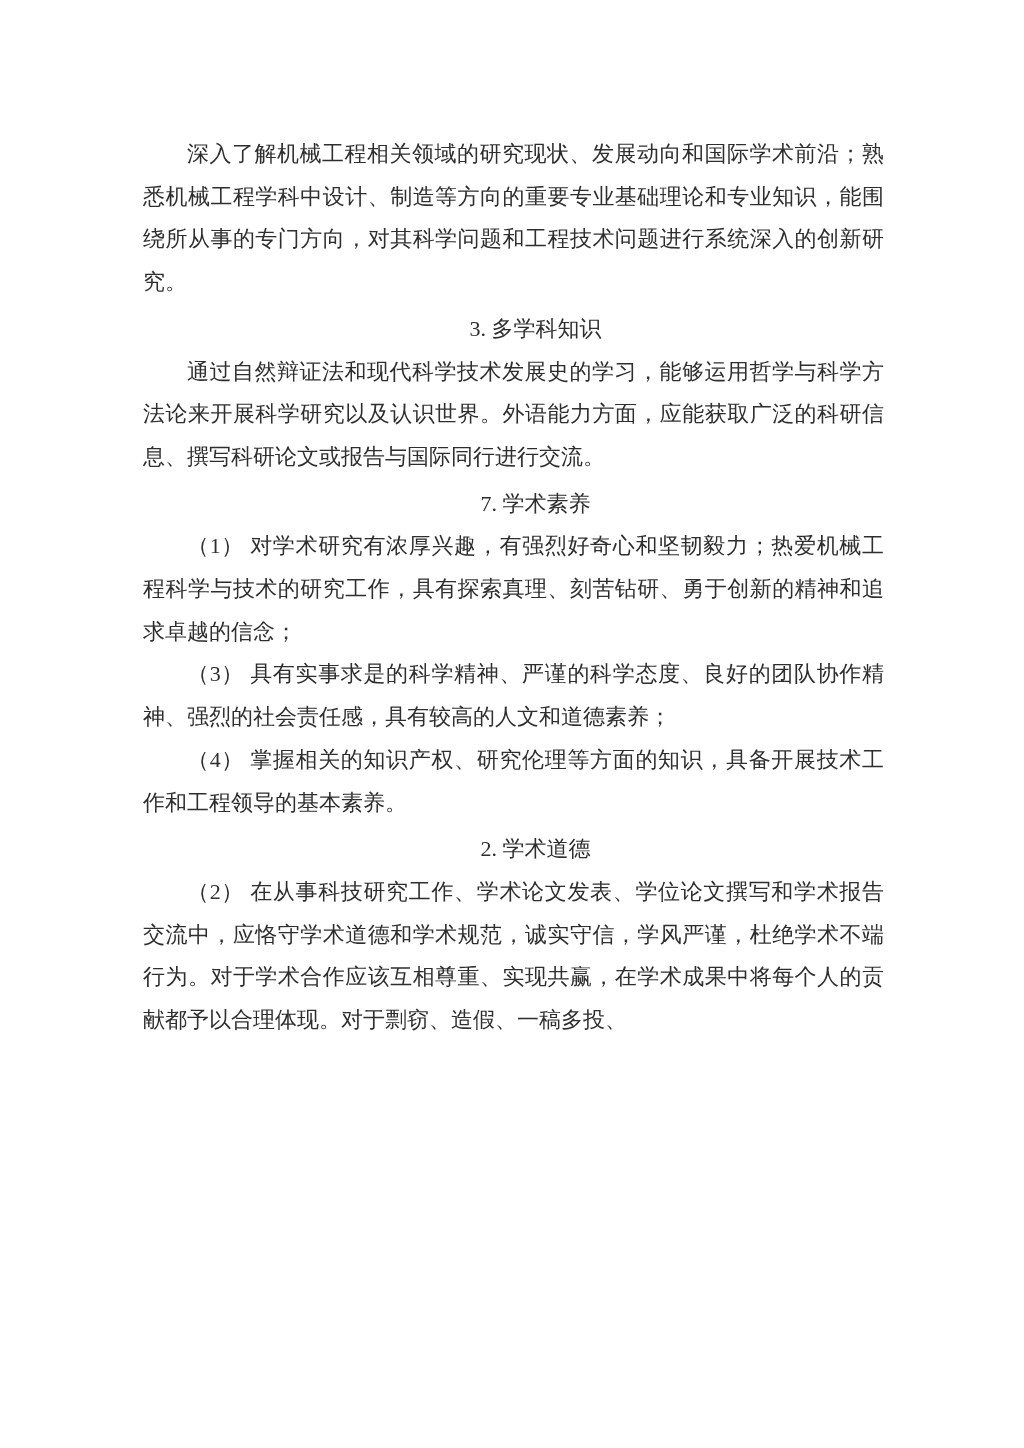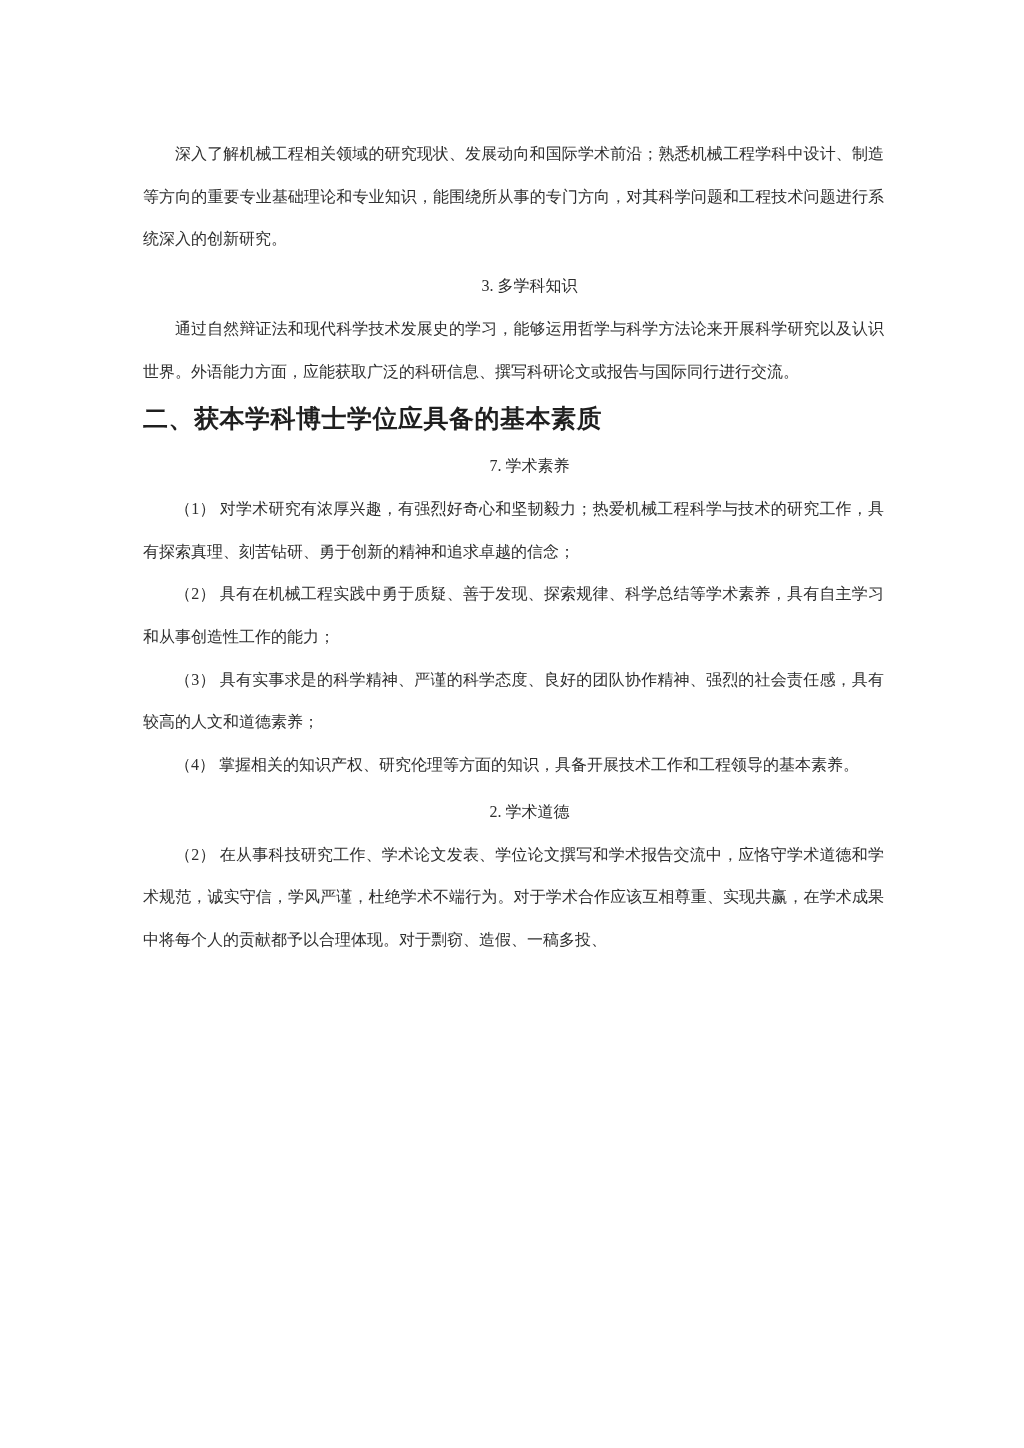--- a/index.html
+++ b/index.html
@@ -16,21 +16,21 @@
     box-sizing: border-box;
     width: 1024px;
     height: 1448px;
     padding: 133px 0 0 143px;
     background: #ffffff;
   }
   .para, .item {
     width: 741px;
     margin: 0;
     font-family: "Liberation Serif", "DejaVu Serif", serif;
-    font-size: 16px;
+    font-size: 22px;
     line-height: 42.7px;
     color: #2e2e2e;
     text-indent: 2em;
   }
   .para {
     text-align: justify;
     text-justify: inter-character;
   }
   .item {
     margin-top: 4px;
@@ -47,21 +47,19 @@
     color: #1f1f1f;
   }
 </style>
 </head>
 <body>
 
 <div class="page">
   <p class="para">深入了解机械工程相关领域的研究现状、发展动向和国际学术前沿；熟悉机械工程学科中设计、制造等方向的重要专业基础理论和专业知识，能围绕所从事的专门方向，对其科学问题和工程技术问题进行系统深入的创新研究。</p>
   <p class="item">3. 多学科知识</p>
   <p class="para">通过自然辩证法和现代科学技术发展史的学习，能够运用哲学与科学方法论来开展科学研究以及认识世界。外语能力方面，应能获取广泛的科研信息、撰写科研论文或报告与国际同行进行交流。</p>
-  <h2 class="h2">二、获本学科博士学位应具备的基本素质</h2>
   <p class="item">7. 学术素养</p>
   <p class="para">（1） 对学术研究有浓厚兴趣，有强烈好奇心和坚韧毅力；热爱机械工程科学与技术的研究工作，具有探索真理、刻苦钻研、勇于创新的精神和追求卓越的信念；</p>
-  <p class="para">（2） 具有在机械工程实践中勇于质疑、善于发现、探索规律、科学总结等学术素养，具有自主学习和从事创造性工作的能力；</p>
   <p class="para">（3） 具有实事求是的科学精神、严谨的科学态度、良好的团队协作精神、强烈的社会责任感，具有较高的人文和道德素养；</p>
   <p class="para">（4） 掌握相关的知识产权、研究伦理等方面的知识，具备开展技术工作和工程领导的基本素养。</p>
   <p class="item">2. 学术道德</p>
   <p class="para">（2） 在从事科技研究工作、学术论文发表、学位论文撰写和学术报告交流中，应恪守学术道德和学术规范，诚实守信，学风严谨，杜绝学术不端行为。对于学术合作应该互相尊重、实现共赢，在学术成果中将每个人的贡献都予以合理体现。对于剽窃、造假、一稿多投、</p>
 </div>
 
 </body></html>

